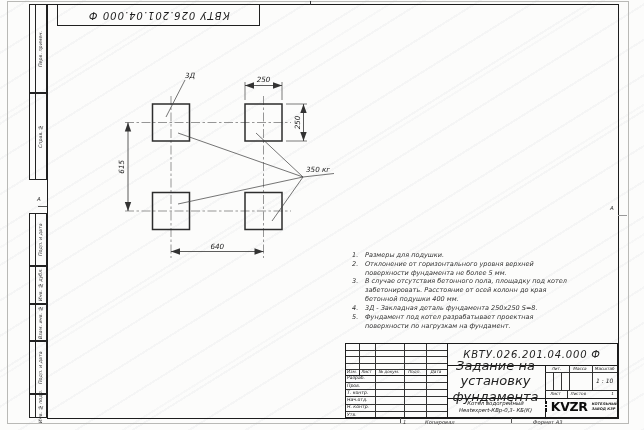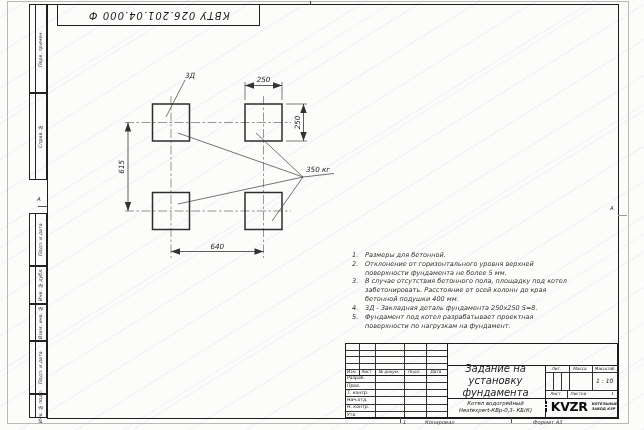--- a/index.html
+++ b/index.html
@@ -24,21 +24,21 @@
   .notes{left:352px;top:251px;width:218px;font-size:6.5px;line-height:1.36;font-style:italic;color:#2e2e2e;}
   .note-row{display:flex;}
   .note-num{width:13px;flex:none;}
   .note-text{width:202px;}
   
   .tb{left:344.5px;top:343px;width:273.5px;height:75px;border:1.5px solid #1b1b1b;box-sizing:border-box;}
   .tb .txt{position:absolute;display:flex;align-items:center;justify-content:center;text-align:center;
     font-style:italic;color:#222;line-height:1.2;}
   .tb .lbl-left{justify-content:flex-start;padding-left:1.5px;}
   .tb-desig{font-size:10px;letter-spacing:0.8px;font-weight:500;}
-  .tb-name{font-size:10px;flex-direction:column;}
+  .tb-name{font-size:13px;flex-direction:column;}
   .tb-prod{font-size:5.4px;flex-direction:column;}
   .t4{font-size:4.2px;}
   .t45{font-size:4.6px;}
   .logo-cell{position:absolute;display:flex;align-items:center;justify-content:center;gap:4px;}
   .logo-glyph{width:11px;height:11px;background:linear-gradient(#101010 0 3px,#fff 3px 4px,#101010 4px 6px,#fff 6px 7px,#101010 7px 11px);}
   .logo-word{font-weight:800;font-size:12.5px;color:#0c0c0c;letter-spacing:-0.3px;font-style:normal;}
   .logo-co{font-size:3.6px;font-weight:700;line-height:1.25;color:#222;font-style:italic;text-align:left;}
   .footer-txt{font-size:5.2px;font-style:italic;color:#333;}
   svg text{font-family:"DejaVu Sans",sans-serif;font-style:italic;fill:#222;}
 </style>
@@ -138,21 +138,21 @@
     <text x="299.5" y="122.5" font-size="7.2" text-anchor="middle" transform="rotate(-90 299.5 122.5)">250</text>
     <text x="124" y="166.8" font-size="7.2" text-anchor="middle" transform="rotate(-90 124 166.8)">615</text>
     <text x="217.3" y="248.5" font-size="7.2" text-anchor="middle">640</text>
     <text x="190" y="77.5" font-size="7.2" text-anchor="middle">3Д</text>
     <text x="306" y="171.5" font-size="7.2" text-anchor="start">350 кг</text>
   </svg>
 
   <div class="abs notes">
     <div class="note-row">
       <span class="note-num">1.</span>
-      <span class="note-text">Размеры для бетонной.</span>
+      <span class="note-text">Размеры для подушки.</span>
     </div>
     <div class="note-row">
       <span class="note-num">2.</span>
       <span class="note-text">Отклонение от горизонтального уровня верхней поверхности фундамента не более 5 мм.</span>
     </div>
     <div class="note-row">
       <span class="note-num">3.</span>
       <span class="note-text">В случае отсутствия бетонного пола, площадку под котел забетонировать. Расстояние от осей колонн до края бетонной подушки 400 мм.</span>
     </div>
     <div class="note-row">
@@ -199,20 +199,21 @@
     <div class="txt t4" style="left:58px;top:24.5px;width:22px;height:6px;">Подп.</div>
     <div class="txt t4" style="left:80px;top:24.5px;width:21px;height:6px;">Дата</div>
 
     <div class="txt t45 lbl-left" style="left:0;top:30.5px;width:28px;height:7.3px;">Разраб.</div>
     <div class="txt t45 lbl-left" style="left:0;top:37.8px;width:28px;height:7.3px;">Пров.</div>
     <div class="txt t45 lbl-left" style="left:0;top:45px;width:28px;height:7.3px;">Т. контр.</div>
     <div class="txt t45 lbl-left" style="left:0;top:52.3px;width:28px;height:7.3px;">Нач.отд.</div>
     <div class="txt t45 lbl-left" style="left:0;top:59.6px;width:28px;height:7.3px;">Н. контр.</div>
     <div class="txt t45 lbl-left" style="left:0;top:66.8px;width:28px;height:7.2px;">Утв.</div>
 
+    <div class="txt tb-desig" style="left:101px;top:0;width:171px;height:21px;">КВТУ.026.201.04.000 Ф</div>
     <div class="txt tb-name" style="left:101px;top:21px;width:98px;height:32.5px;">
       <span>Задание на установку</span>
       <span>фундамента</span>
     </div>
     <div class="txt tb-prod" style="left:101px;top:53.5px;width:98px;height:18.5px;">
       <span>Котел водогрейный</span>
       <span>Heatexpert-КВр-0,3- КБ(К)</span>
     </div>
 
     <div class="txt t4" style="left:199px;top:21px;width:24px;height:6.5px;">Лит.</div>

